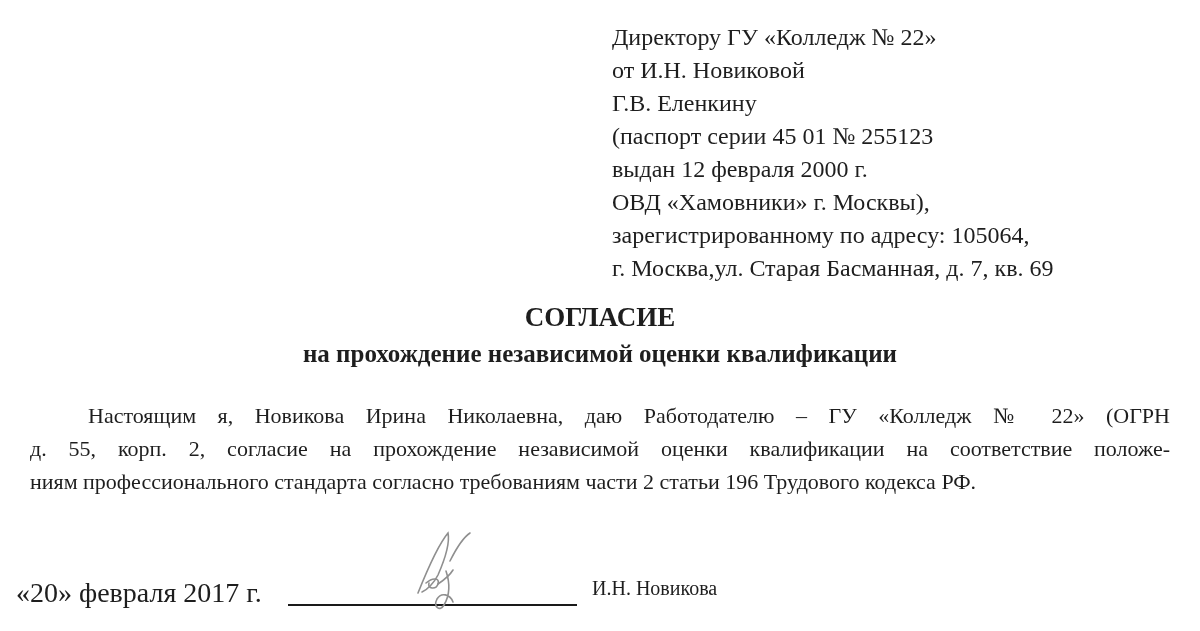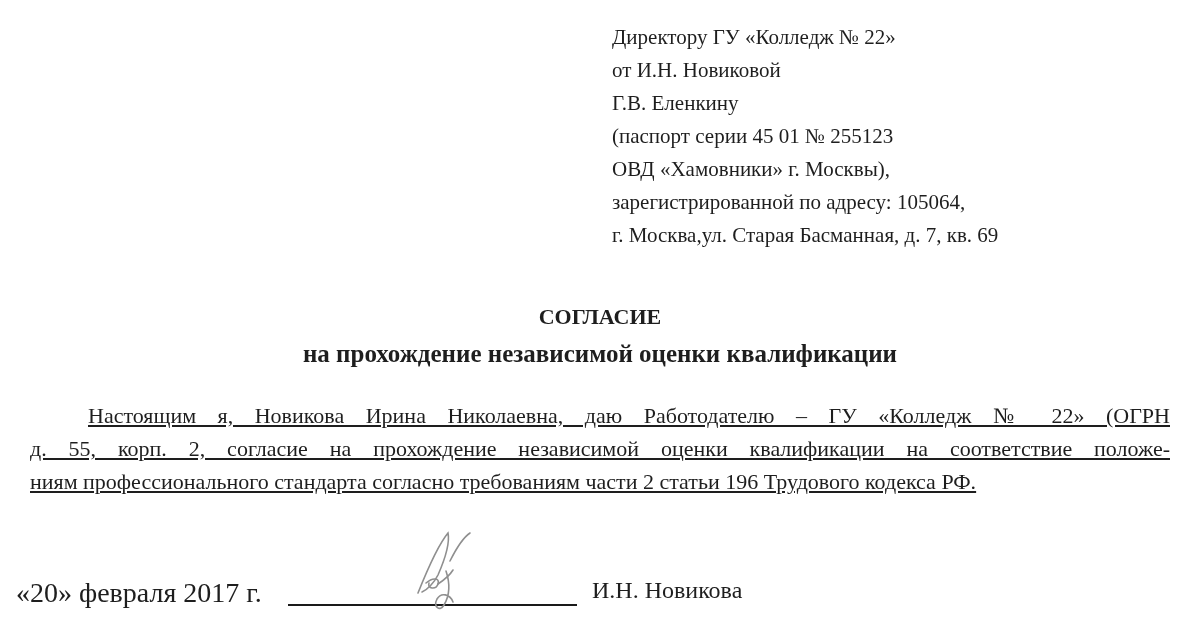--- a/index.html
+++ b/index.html
@@ -12,54 +12,53 @@
     position: relative;
     background: #ffffff;
     overflow: hidden;
     font-family: "Liberation Serif", "DejaVu Serif", serif;
     color: #1e1e1e;
   }
   .recipient-block {
     position: absolute;
     left: 612px;
     top: 21px;
-    font-size: 21px;
+    font-size: 24px;
     line-height: 33px;
     white-space: nowrap;
   }
   .title-block {
     position: absolute;
     left: 0;
     top: 301px;
     width: 1200px;
     text-align: center;
     font-weight: bold;
   }
   .title-heading {
-    font-size: 22px;
+    font-size: 27px;
     line-height: 32px;
   }
   .title-subheading {
     font-size: 25px;
     line-height: 32px;
     margin-top: 5px;
   }
   .body-block {
     position: absolute;
     left: 30px;
     top: 399px;
     width: 1140px;
     font-size: 22px;
     line-height: 33px;
   }
   .body-line {
     white-space: nowrap;
     text-align: justify;
     text-align-last: justify;
-    text-decoration: underline;
   }
   .body-line.first {
     padding-left: 58px;
   }
   .body-line.last {
     text-align: center;
     text-align-last: left;
   }
   .footer-date {
     position: absolute;
@@ -80,34 +79,35 @@
     position: absolute;
     left: 400px;
     top: 531px;
     width: 125px;
     height: 80px;
   }
   .footer-name {
     position: absolute;
     left: 592px;
     top: 577px;
-    font-size: 24px;
+    font-size: 20px;
     white-space: nowrap;
   }
 </style>
 </head>
 <body>
 
 <div class="recipient-block">
   <div class="recipient-line">Директору ГУ «Колледж № 22»</div>
   <div class="recipient-line">от И.Н. Новиковой</div>
   <div class="recipient-line">Г.В. Еленкину</div>
   <div class="recipient-line">(паспорт серии 45 01 № 255123</div>
+  <div class="recipient-line">выдан 12 февраля 2000 г.</div>
   <div class="recipient-line">ОВД «Хамовники» г. Москвы),</div>
-  <div class="recipient-line">зарегистрированной по адресу: 105064,</div>
+  <div class="recipient-line">зарегистрированному по адресу: 105064,</div>
   <div class="recipient-line">г. Москва,ул. Старая Басманная, д. 7, кв. 69</div>
 </div>
 
 <div class="title-block">
   <div class="title-heading">СОГЛАСИЕ</div>
   <div class="title-subheading">на прохождение независимой оценки квалификации</div>
 </div>
 
 <div class="body-block">
   <div class="body-line first">Настоящим я, Новикова Ирина Николаевна, даю Работодателю – ГУ «Колледж № 22» (ОГРН</div>

